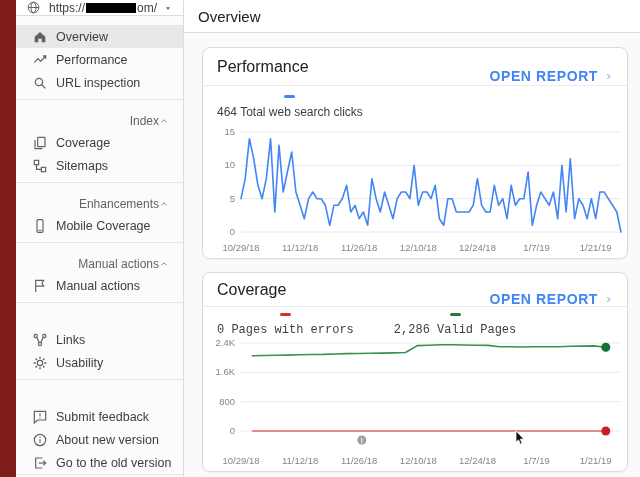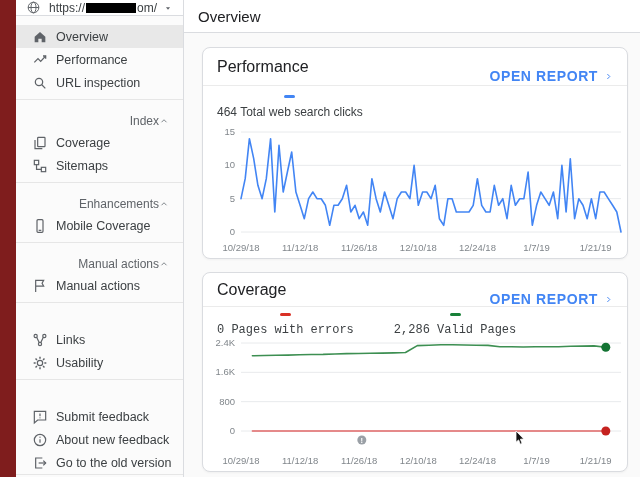--- a/index.html
+++ b/index.html
@@ -210,21 +210,21 @@
       </div>
 
       <div class="nav-item">
         <span class="ico">
           <svg width="16" height="16" viewBox="0 0 24 24" fill="none" stroke="#5f6368" stroke-width="1.8">
               <circle cx="12" cy="12" r="8.5"></circle>
               <path d="M12 11v5"></path>
               <circle cx="12" cy="7.8" r="1" fill="#5f6368" stroke="none"></circle>
             </svg>
         </span>
-          <span class="lbl">About new feedback</span>
+          <span class="lbl">About new version</span>
       </div>
 
       <div class="nav-item">
         <span class="ico">
           <svg width="16" height="16" viewBox="0 0 24 24" fill="none" stroke="#5f6368" stroke-width="1.8">
               <path d="M15.5 4.5h-10v15h10"></path>
               <path d="M10 12h10.5"></path>
               <path d="M17 8.5 20.5 12 17 15.5"></path>
             </svg>
         </span>

